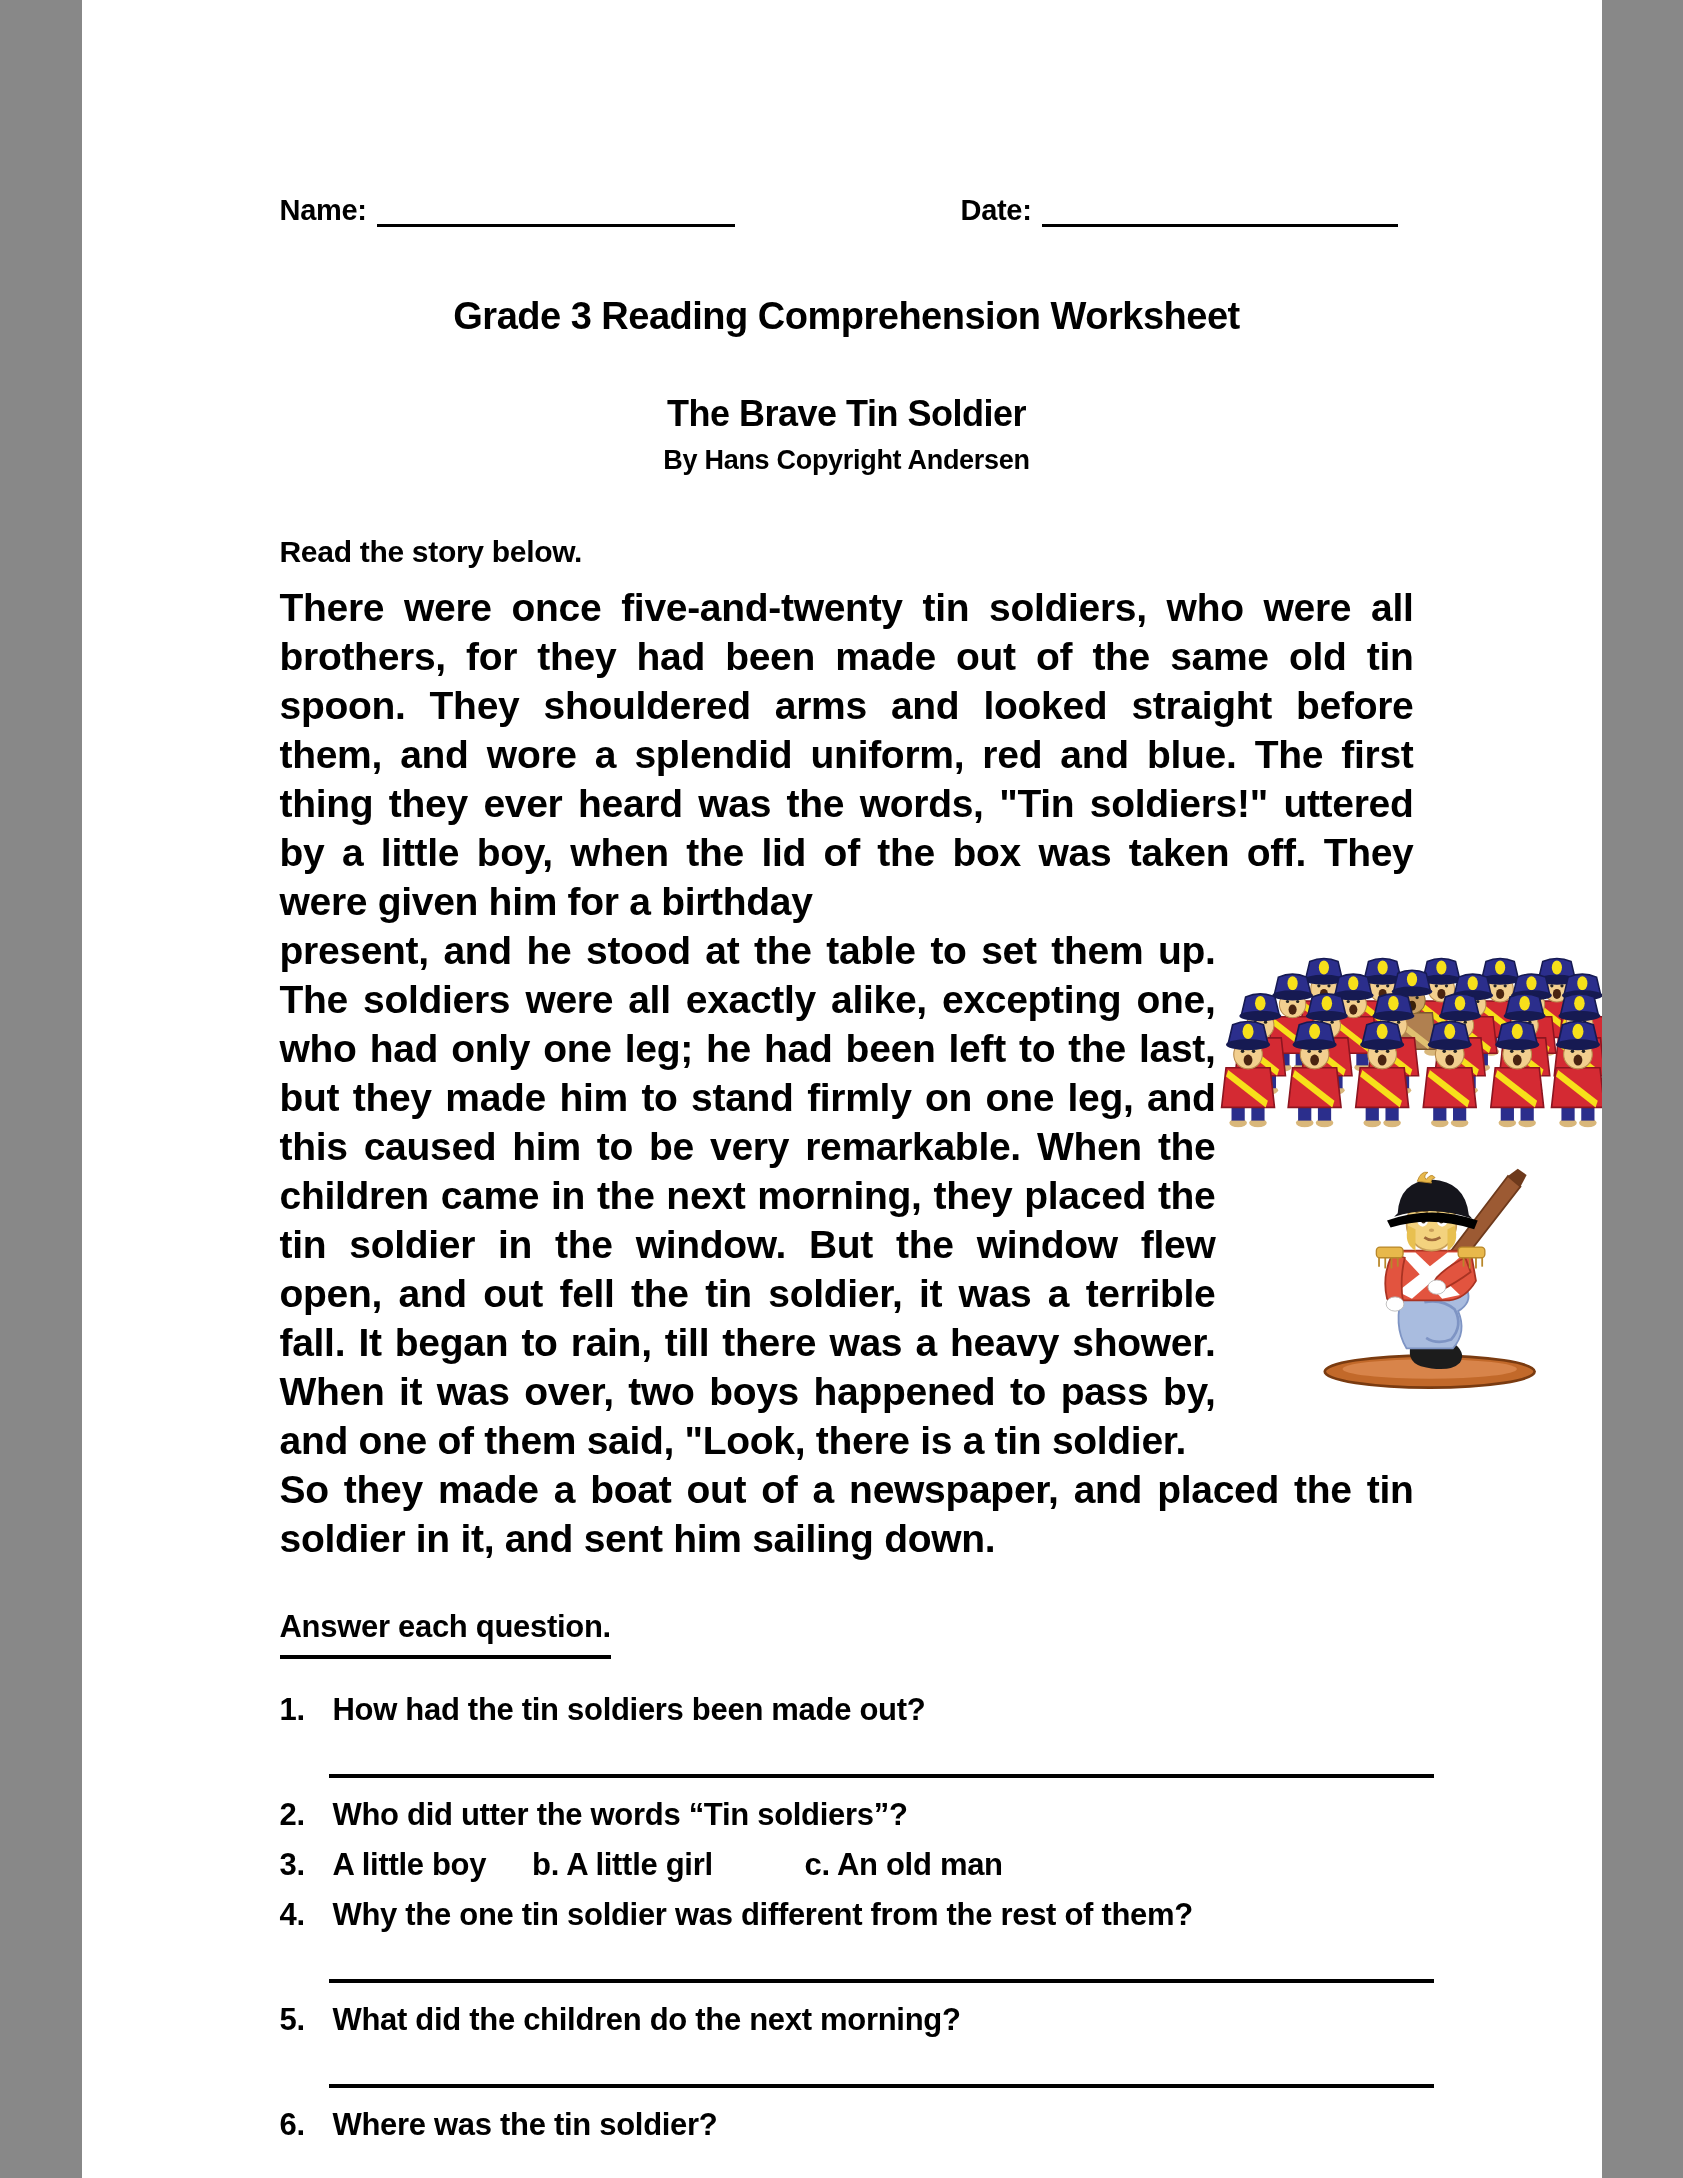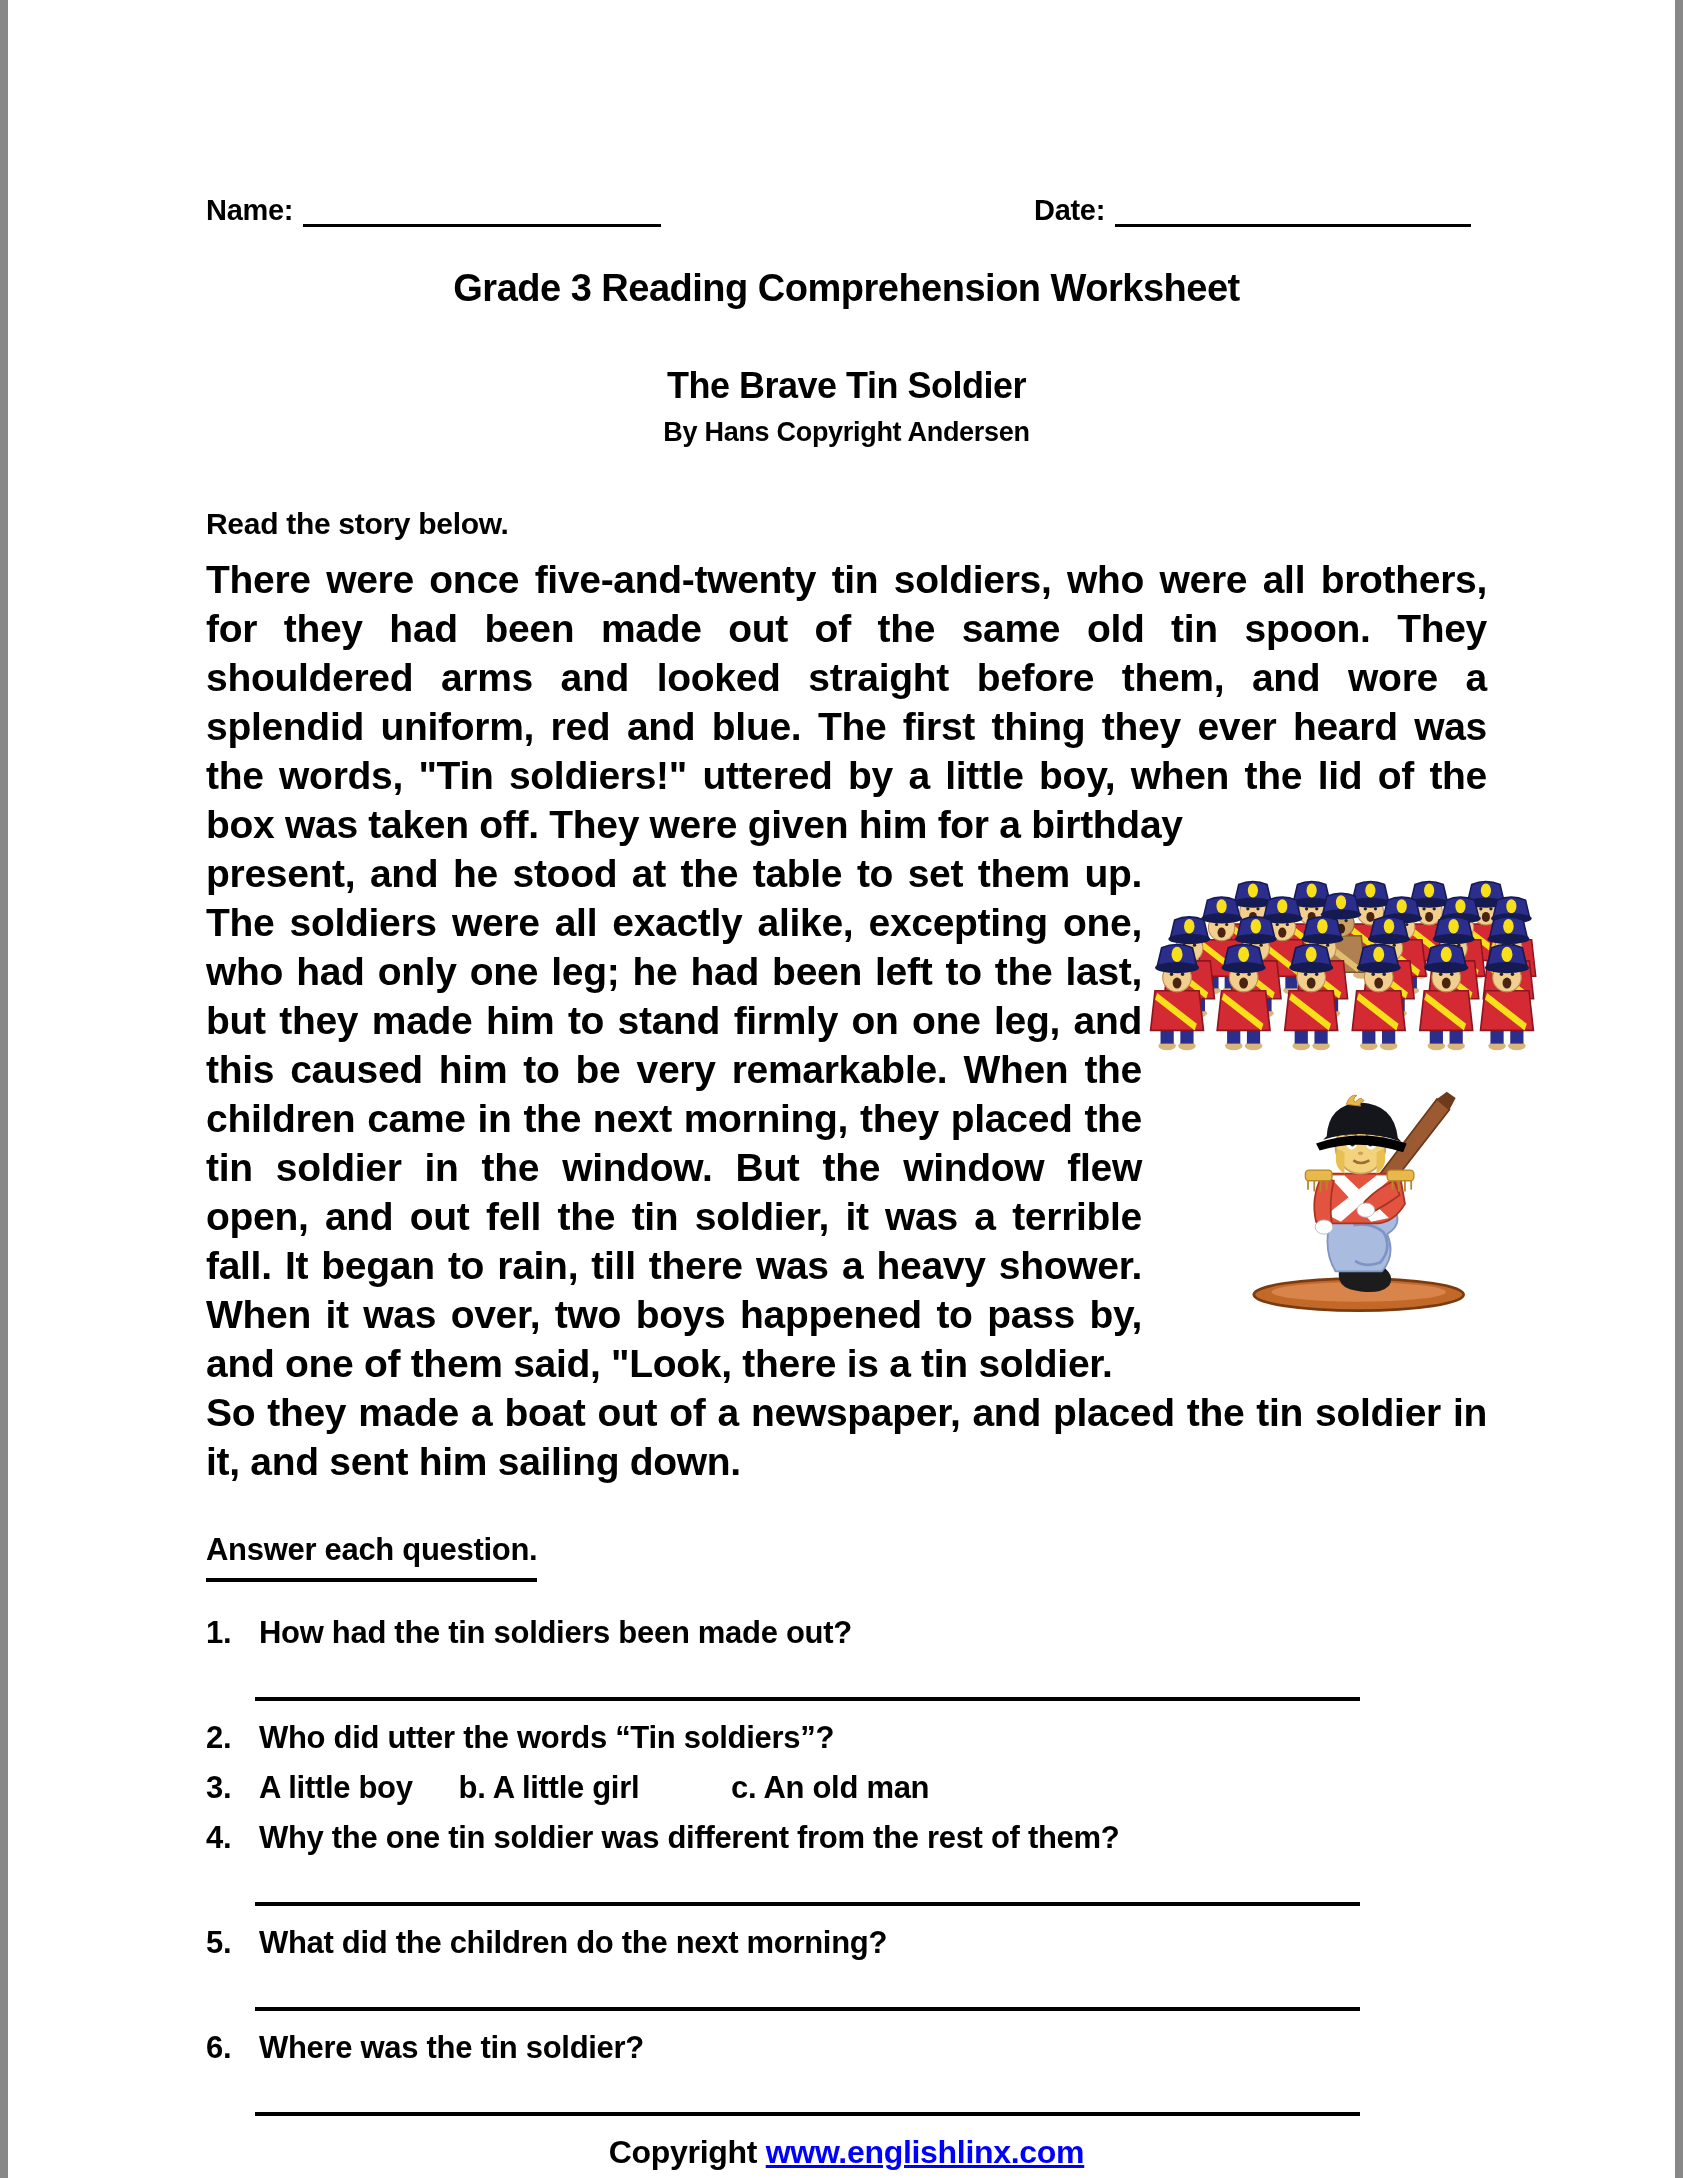--- a/index.html
+++ b/index.html
@@ -1,37 +1,37 @@
 <!DOCTYPE html>
 <html><head>
 <meta charset="utf-8">
 <style>
   html,body { margin:0; padding:0; background:#888; }
   .page {
     position:relative;
-    width:1667px; height:2178px;
+    width:1520px; height:2178px;
     margin:0 auto;
     background:#ffffff;
     font-family:"Liberation Sans", sans-serif;
     font-weight:bold;
     color:#000;
     box-sizing:border-box;
     padding:194px 188px 0 198px;
     letter-spacing:-0.3px;
     overflow:hidden;
   }
   
   .header-row { display:flex; justify-content:space-between; align-items:flex-end; font-size:29px; }
   .field-group { display:flex; align-items:flex-end; }
   .blank-line { display:inline-block; border-bottom:3px solid #000; height:30px; }
   .name-line { width:358px; margin-left:10px; }
   .date-group { margin-right:16px; }
   .date-line { width:356px; margin-left:10px; }
 
-  .main-title { text-align:center; font-size:38px; margin-top:40px; letter-spacing:-0.5px; }
+  .main-title { text-align:center; font-size:38px; margin-top:68px; letter-spacing:-0.5px; }
   .story-title { text-align:center; font-size:36px; margin-top:55px; letter-spacing:-0.5px; }
   .byline { text-align:center; font-size:27px; margin-top:10px; }
 
   .read-instruction { font-size:30px; margin-top:59px; }
 
   .story { font-size:39px; line-height:49px; text-align:justify; margin-top:14px; }
   .story-part { text-align:justify; }
   .story-mid { display:flex; }
   .mid-text { width:936px; flex:0 0 936px; }
   .figures { width:396px; flex:0 0 396px; margin-left:auto; margin-right:-54px; padding-top:28px; box-sizing:border-box; }

